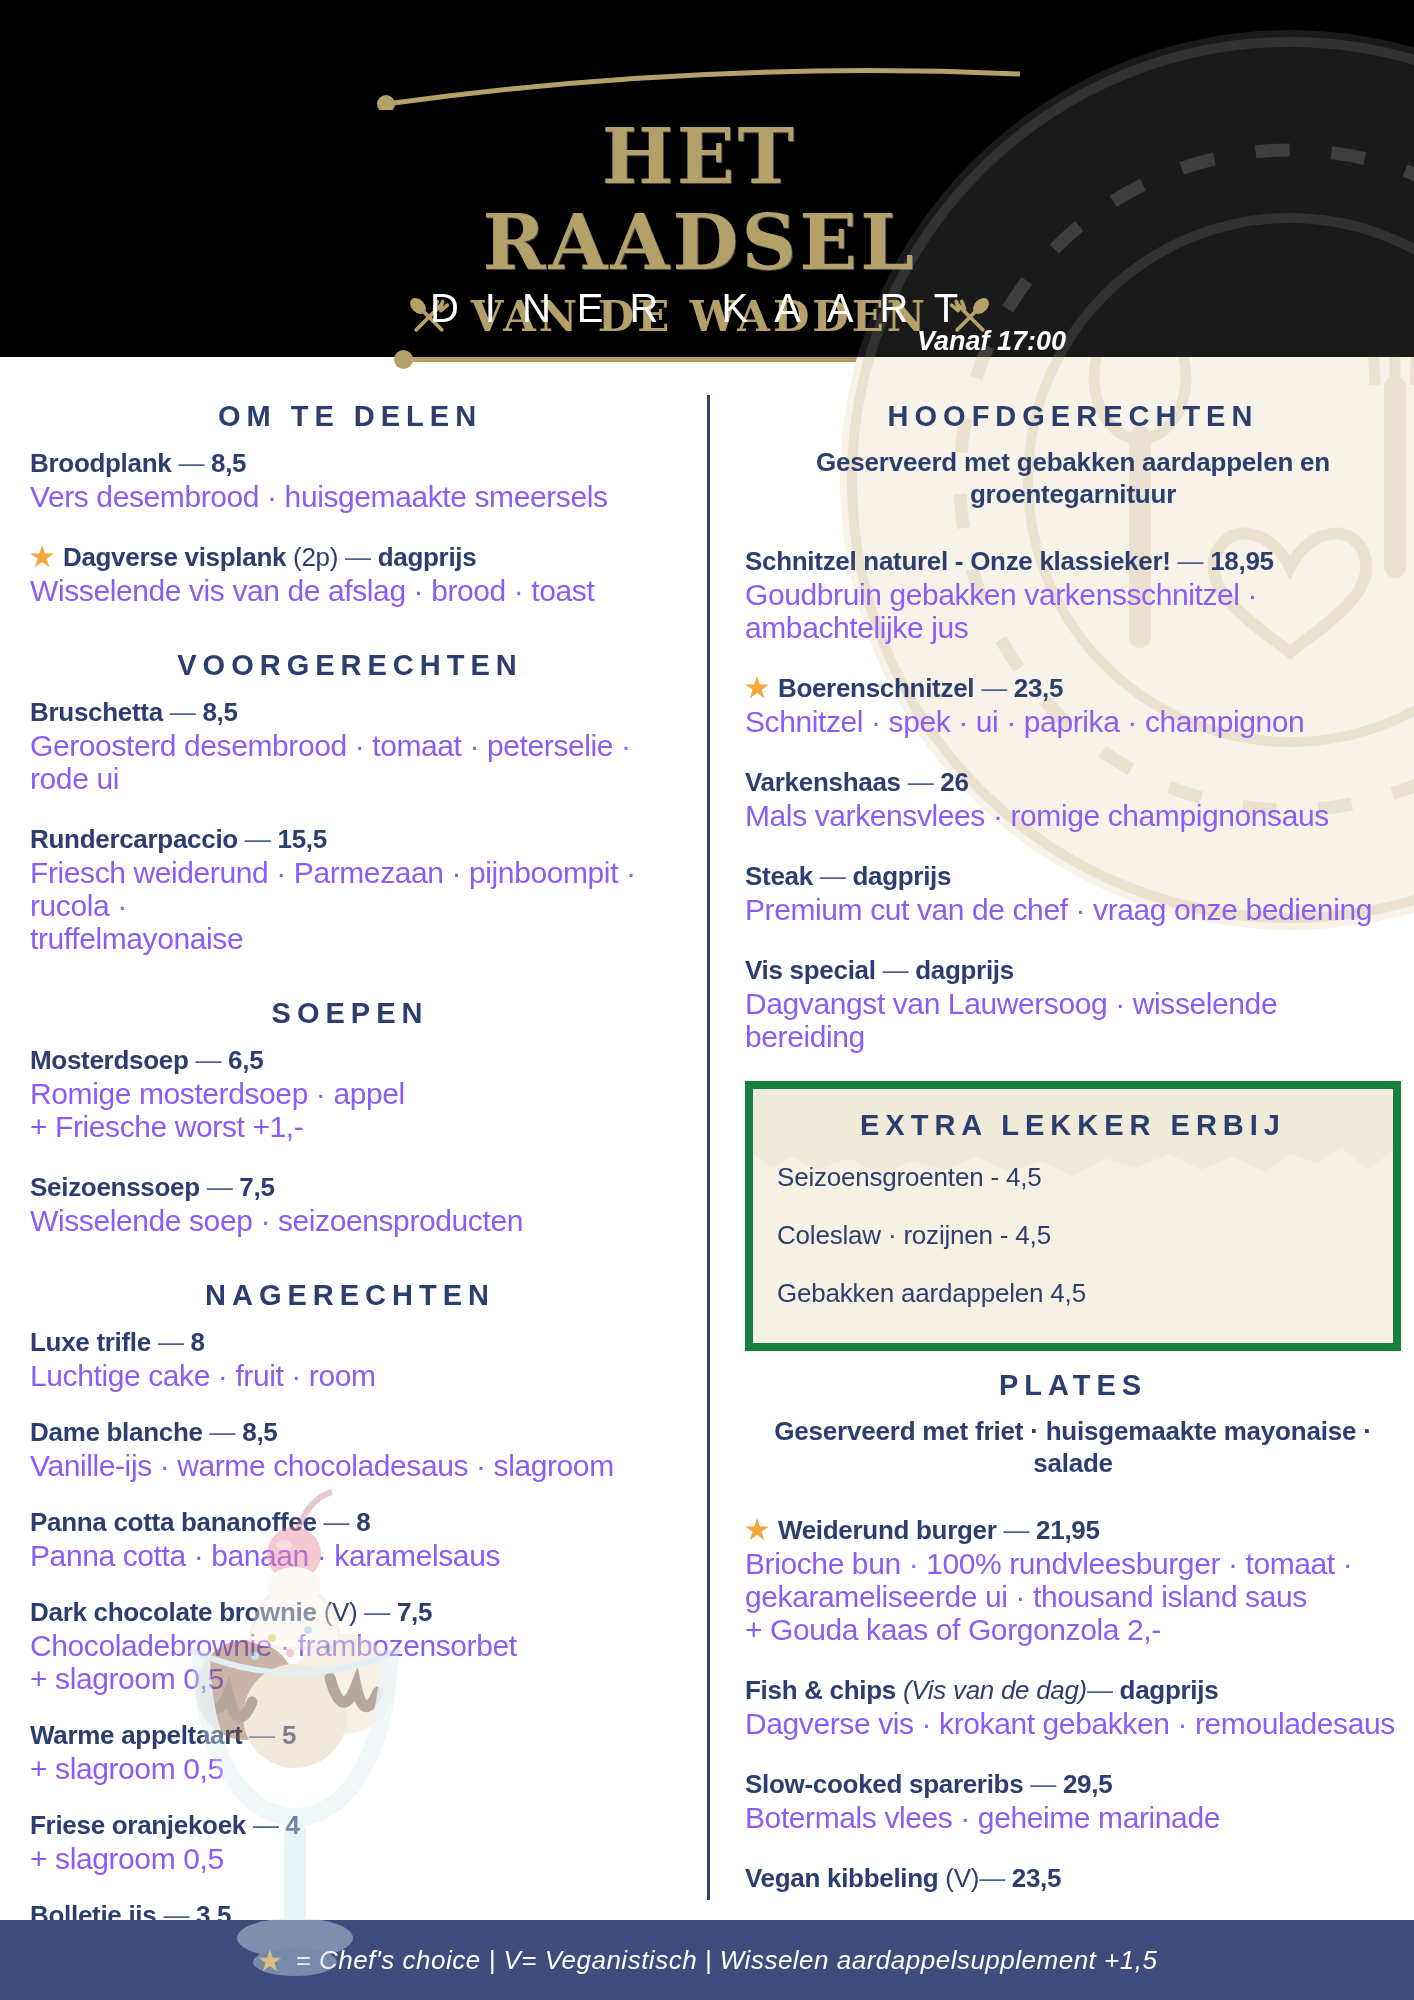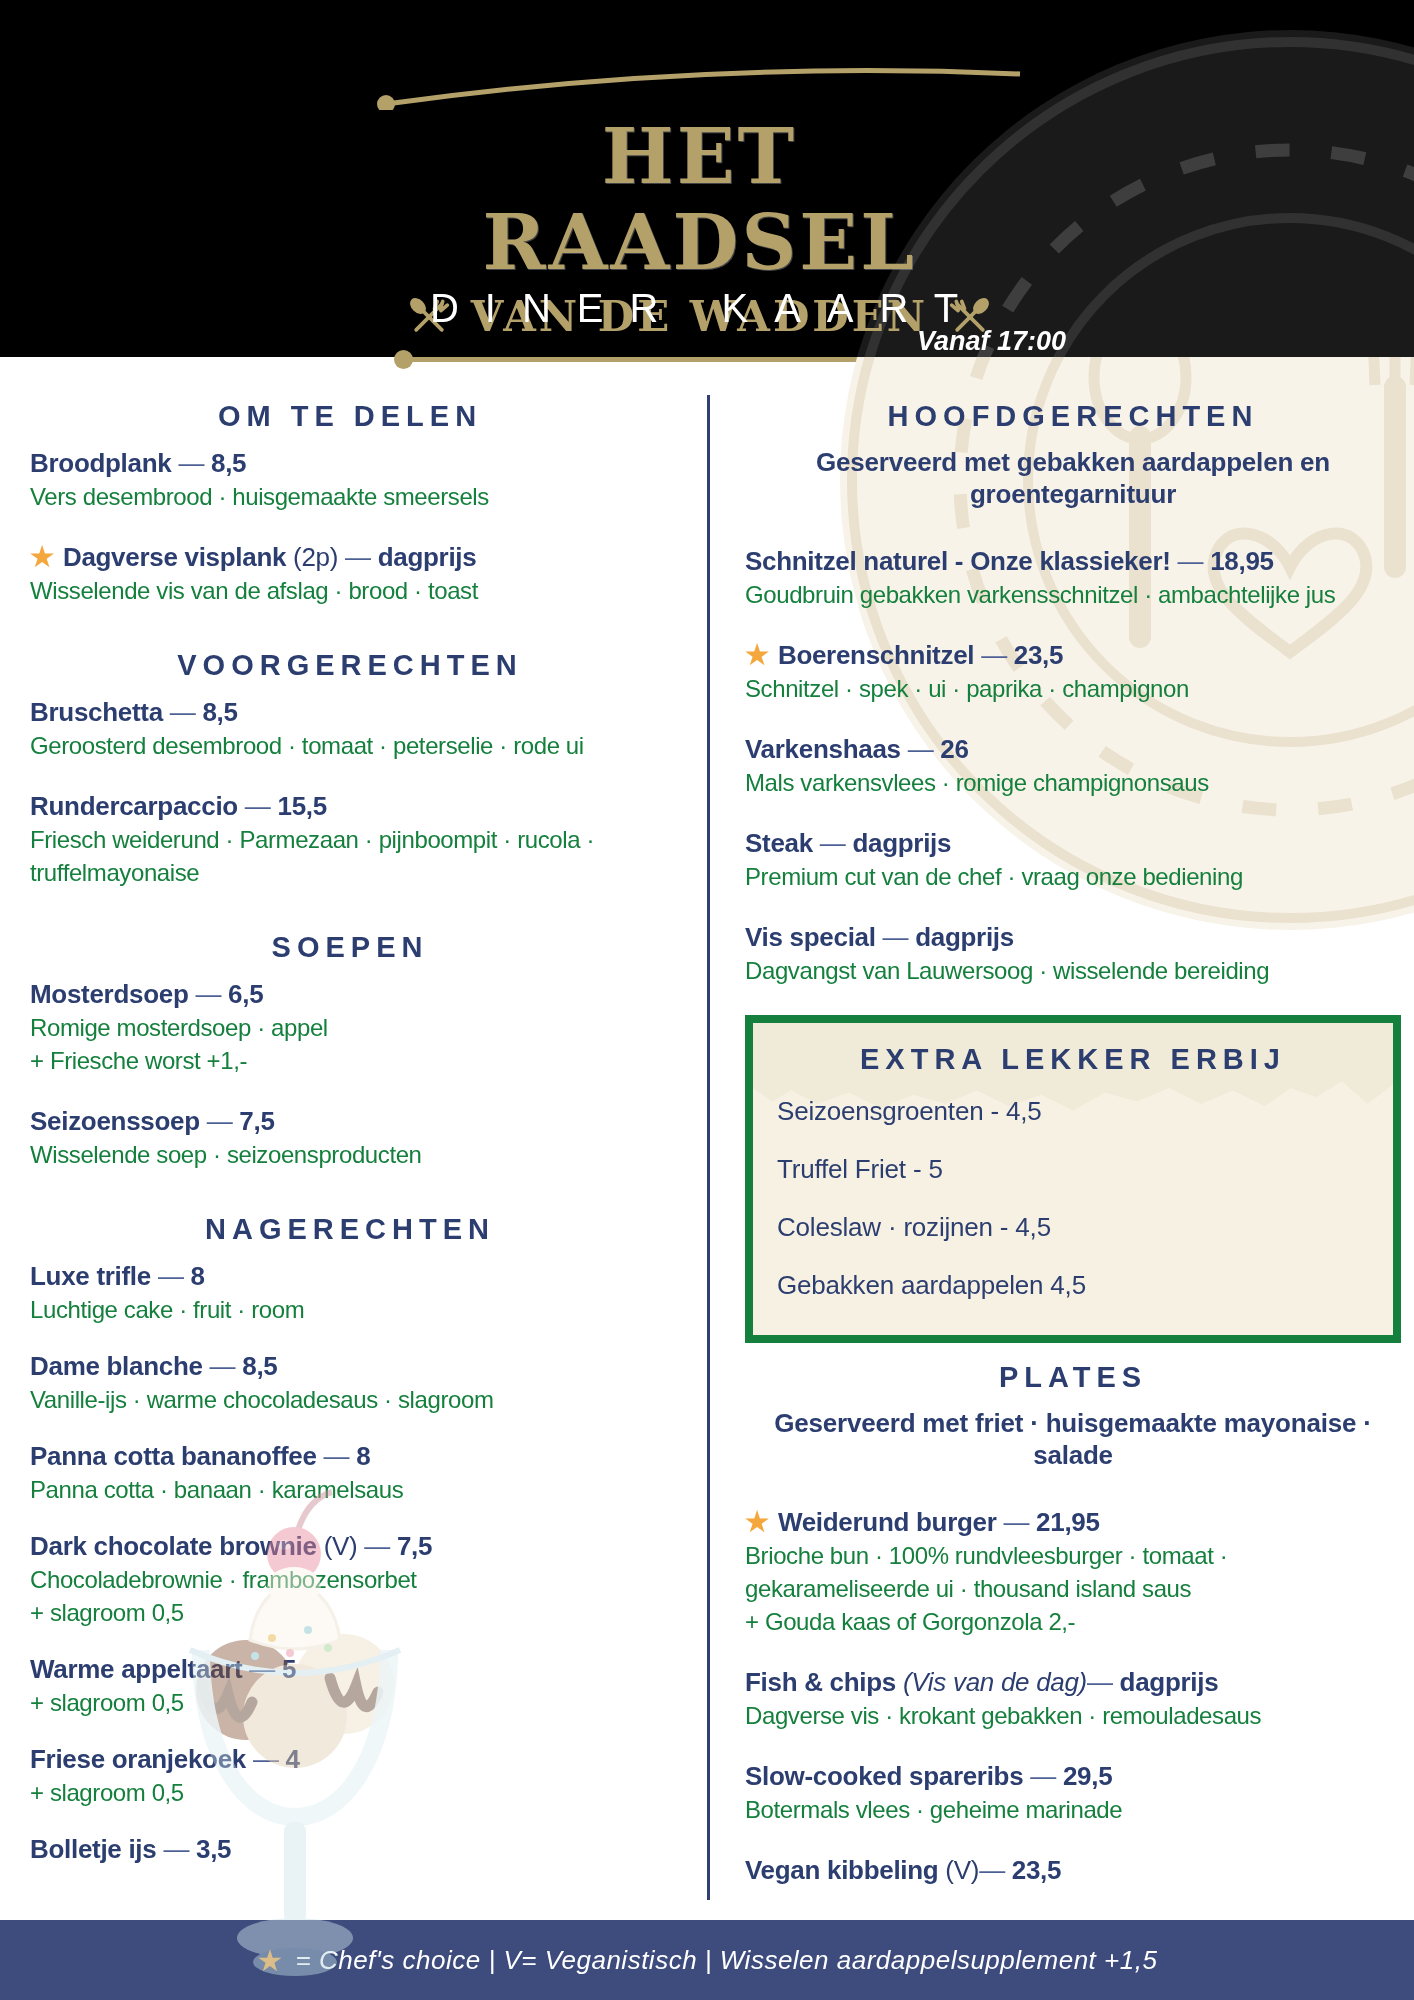--- a/index.html
+++ b/index.html
@@ -35,21 +35,21 @@
   .sub{text-align:center;color:#2c3e70;font-weight:bold;font-size:26px;line-height:32px;
        margin:0 auto 34px;max-width:600px;letter-spacing:-0.2px;}
   .item{margin-bottom:27px;}
   .sec-tight .item{margin-bottom:23px;}
   .line{margin:0;font-size:26px;line-height:34px;color:#2c3e70;font-weight:bold;letter-spacing:-0.3px;}
   .star{color:#f4a73c;margin-right:9px;font-size:27px;}
   .note{font-weight:normal;}
   .note-i{font-weight:normal;font-style:italic;}
   .sep{font-weight:normal;color:#4d6094;}
   .pr{font-weight:bold;}
-  .desc{margin:0;font-size:24px;line-height:33px;color:#15803d;font-weight:normal;letter-spacing:-0.4px;}
+  .desc{margin:0;font-size:30px;line-height:33px;color:#8b5cf6;font-weight:normal;letter-spacing:-0.4px;}
   
   .extra-box{position:relative;border:8px solid #15803d;background:#f6f1e3;
              padding:14px 24px 8px;margin:28px 0 16px;overflow:hidden;}
   .torn{position:absolute;left:0;top:0;right:0;height:112px;background:#ebe4d0;opacity:.55;
         clip-path:polygon(0 0,100% 0,100% 55%,96% 72%,92% 52%,88% 66%,84% 58%,80% 74%,75% 60%,
           70% 72%,65% 58%,60% 70%,55% 62%,50% 78%,45% 64%,40% 74%,35% 60%,30% 72%,25% 64%,
           20% 76%,15% 62%,10% 72%,6% 60%,3% 70%,0 58%);}
   .extra-box .sec-h{position:relative;z-index:1;margin:4px 0 18px;}
   .box-item{position:relative;z-index:1;margin:0 0 25px;font-size:26px;line-height:33px;
             color:#2c3e70;font-weight:normal;letter-spacing:-0.2px;}
@@ -215,21 +215,20 @@
       <div class="item">
         <p class="line"><span class="nm">Vis special</span><span class="sep"> — </span><span class="pr">dagprijs</span></p>
         <p class="desc">Dagvangst van Lauwersoog · wisselende bereiding</p>
       </div>
     </div>
 
     <div class="extra-box">
       <div class="torn"></div>
       <h3 class="sec-h">EXTRA LEKKER ERBIJ</h3>
       <p class="box-item">Seizoensgroenten - 4,5</p>
-      <p class="box-item">Truffel Friet - 5</p>
       <p class="box-item">Coleslaw · rozijnen - 4,5</p>
       <p class="box-item">Gebakken aardappelen 4,5</p>
     </div>
 
     <div class="sec">
       <h3 class="sec-h" style="margin-top:0;">PLATES</h3>
       <p class="sub">Geserveerd met friet · huisgemaakte mayonaise · salade</p>
       <div class="item">
         <p class="line"><span class="star">★</span><span class="nm">Weiderund burger</span><span class="sep"> — </span><span class="pr">21,95</span></p>
         <p class="desc">Brioche bun · 100% rundvleesburger · tomaat ·</p>

